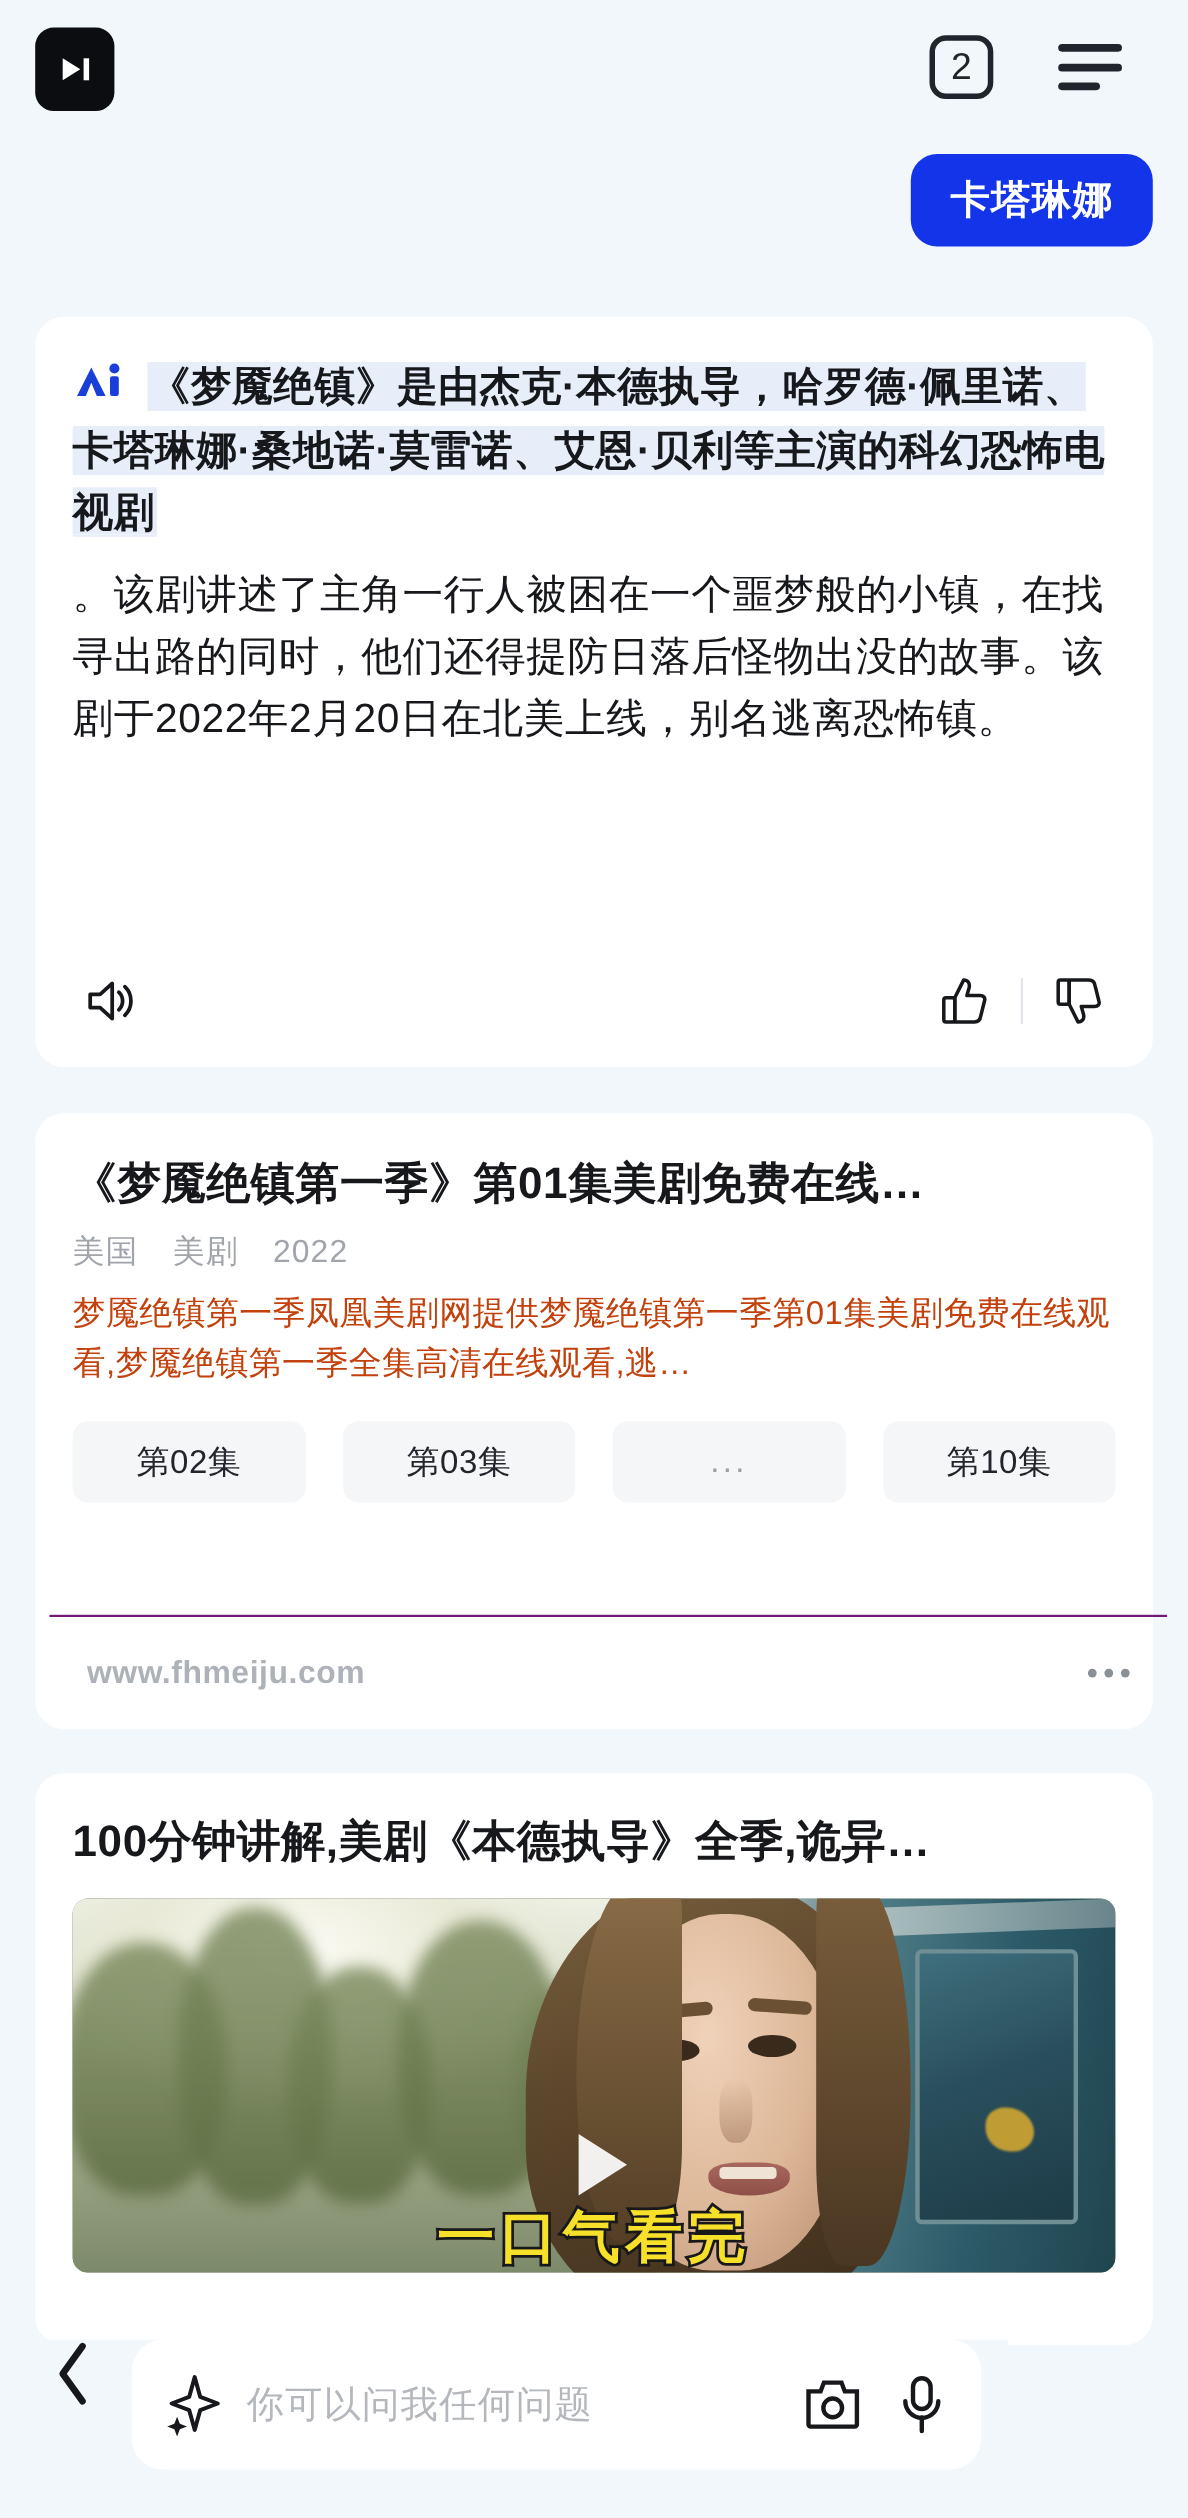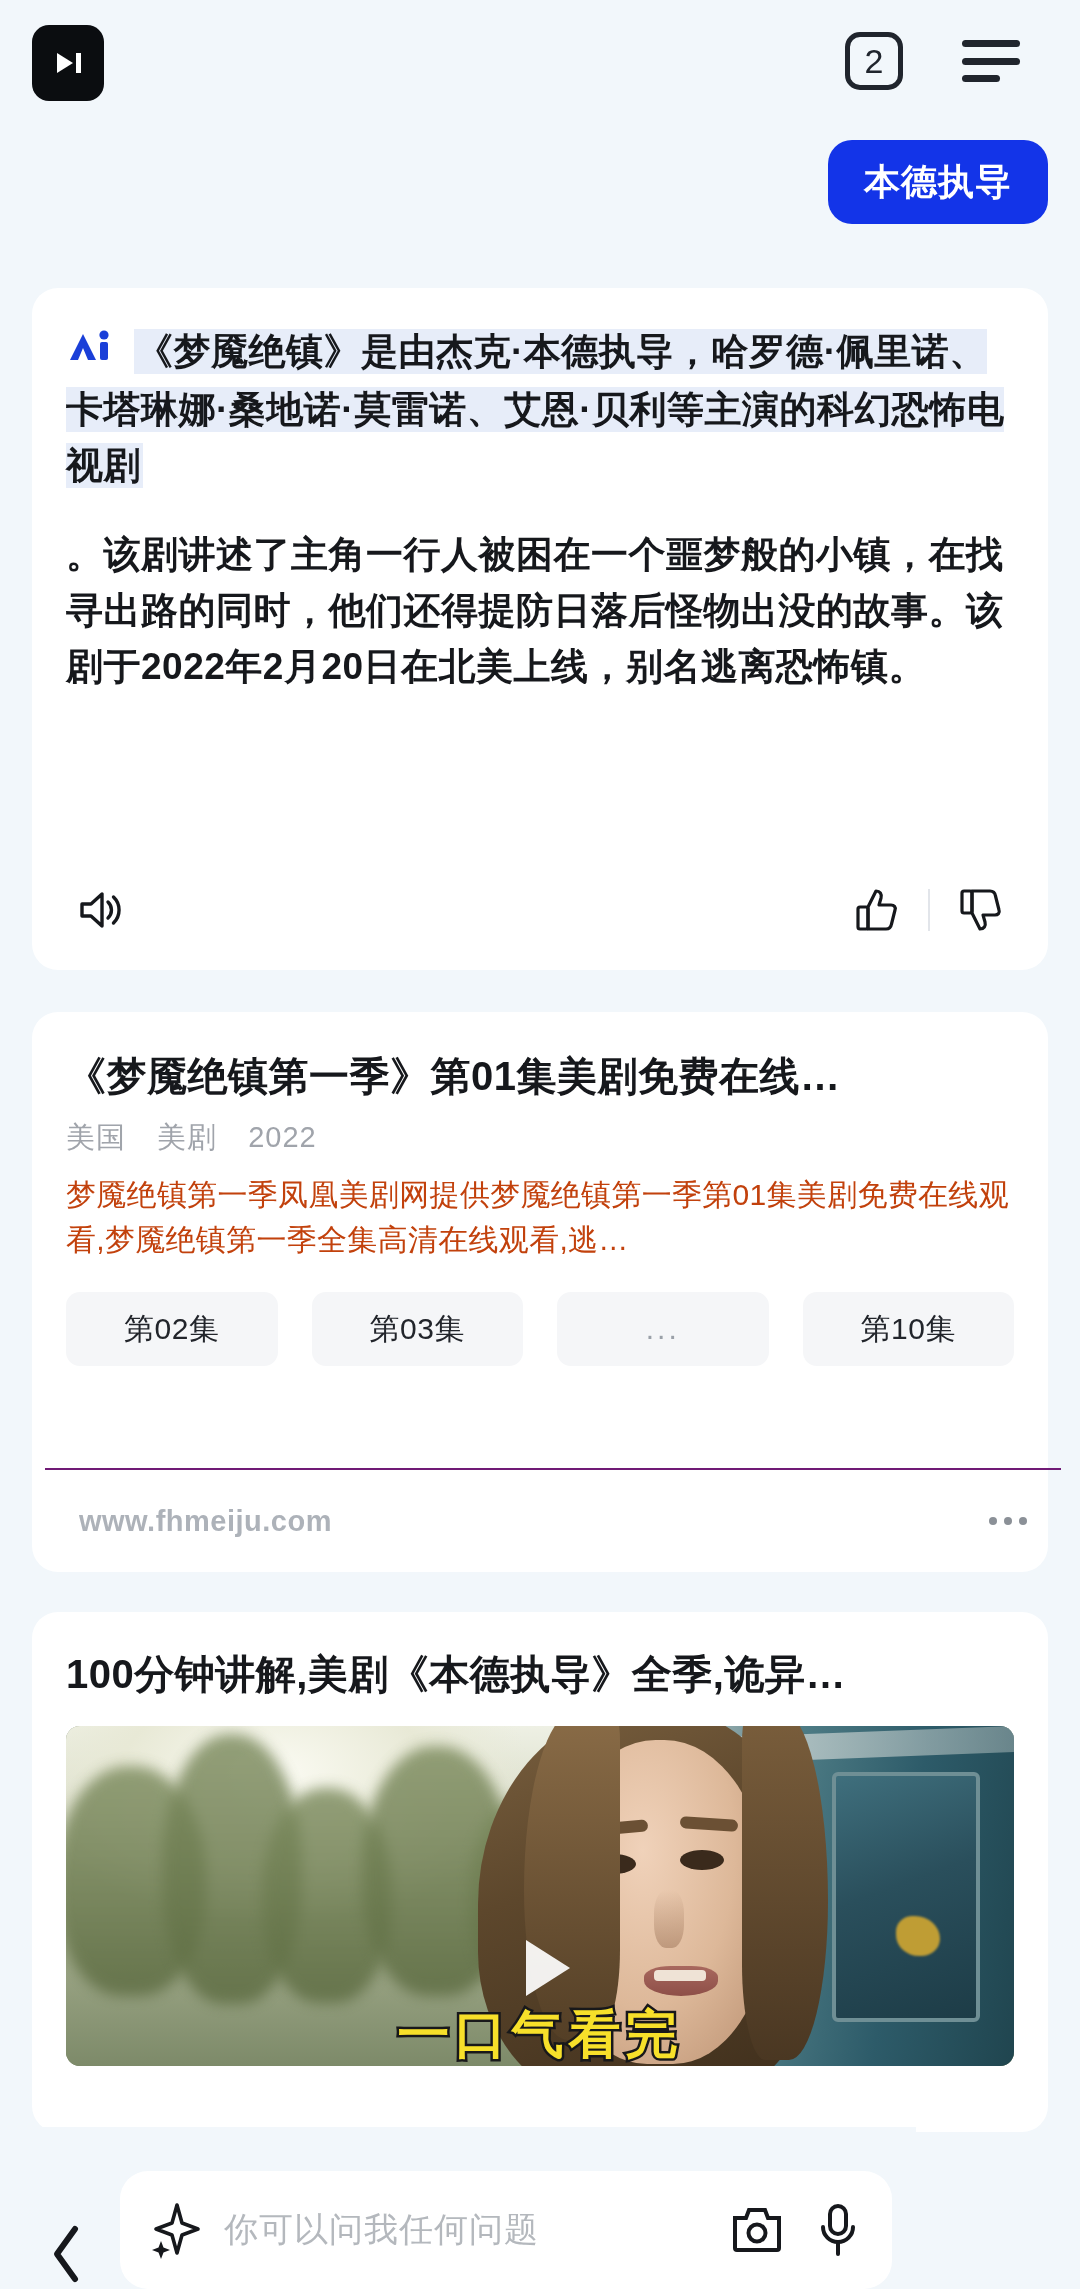--- a/index.html
+++ b/index.html
@@ -92,26 +92,25 @@
     margin-right: 16px;
   }
   .ai-hl {
     background: #e7edf9;
     font-weight: 700;
     color: #16181c;
     box-shadow: 0 0 0 2px #e7edf9;
   }
   .ai-rest {
     display: block;
-    margin-top: 32px;
+    margin-top: 18px;
     font-size: 37px;
     line-height: 1.52;
     color: #16181c;
     letter-spacing: 0.5px;
-    font-weight: bold;
   }
   .ai-actions {
     position: absolute; left: 0; bottom: 0;
     width: 1016px; height: 120px;
     display: flex; align-items: center;
     padding: 0 44px;
   }
   .ai-actions .spacer { flex: 1; }
   .act-icon { display: flex; align-items: center; justify-content: center; }
   .divider-v { width: 2px; height: 42px; background: #e2e5ea; margin: 0 28px; }
@@ -270,21 +269,21 @@
     border-top: 28px solid transparent;
     border-bottom: 28px solid transparent;
     margin-left: 8px; margin-top: 72px;
   }
 
   
   .bottombar {
     position: absolute; left: 0; bottom: 0;
     width: 916px; height: 162px;
     background: #f2f7fb;
-    display: flex; align-items: flex-end;
+    display: flex; align-items: flex-start;
   }
   .back-btn {
     width: 104px; display: flex; align-items: center; justify-content: center;
     margin-left: 16px;
   }
   .search-field {
     flex: 1;
     height: 118px;
     background: #ffffff;
     border-radius: 28px;
@@ -321,21 +320,21 @@
     </div>
 
     <div class="menu-btn">
       <i></i>
       <i></i>
       <i></i>
     </div>
   </div>
 
   <div class="query-row">
-    <div class="query-pill">本德执导</div>
+    <div class="query-pill">卡塔琳娜</div>
   </div>
 
   <div class="card" id="ai-card">
     <div class="ai-body">
       <div class="ai-text">
         <span class="ai-logo">
           <svg width="54" height="38" viewBox="0 0 54 38">
             <path d="M4 32 L17 6 L30 32 L22 32 L17 20 L12 32 Z" fill="#1a3fd8"></path>
             <rect x="34" y="14" width="8" height="18" rx="2" fill="#1a3fd8"></rect>
             <circle cx="38" cy="7" r="4.6" fill="#1a3fd8"></circle>

